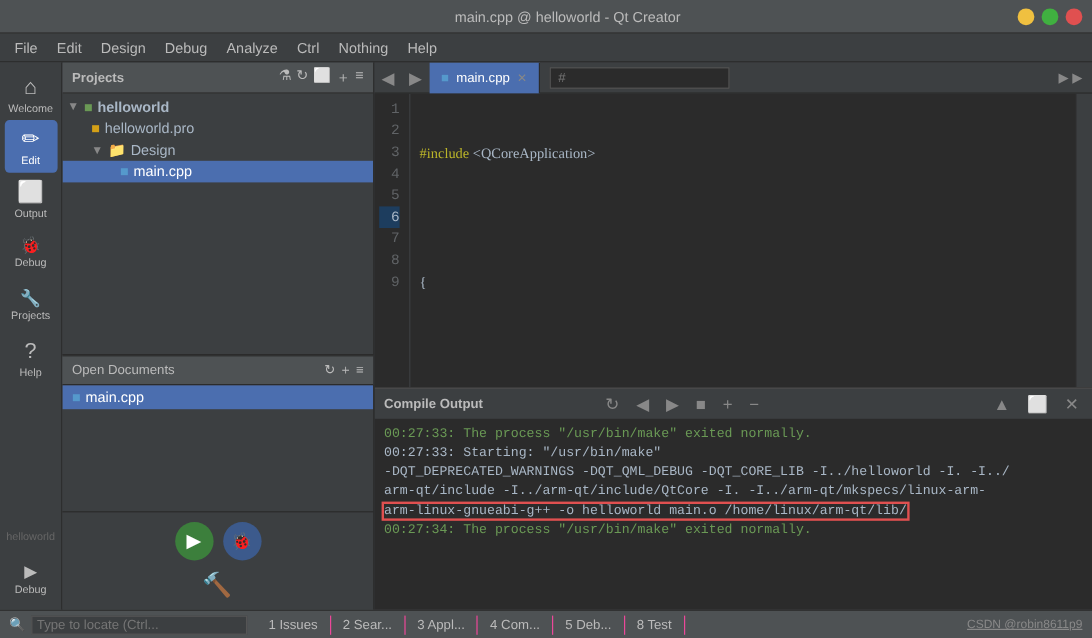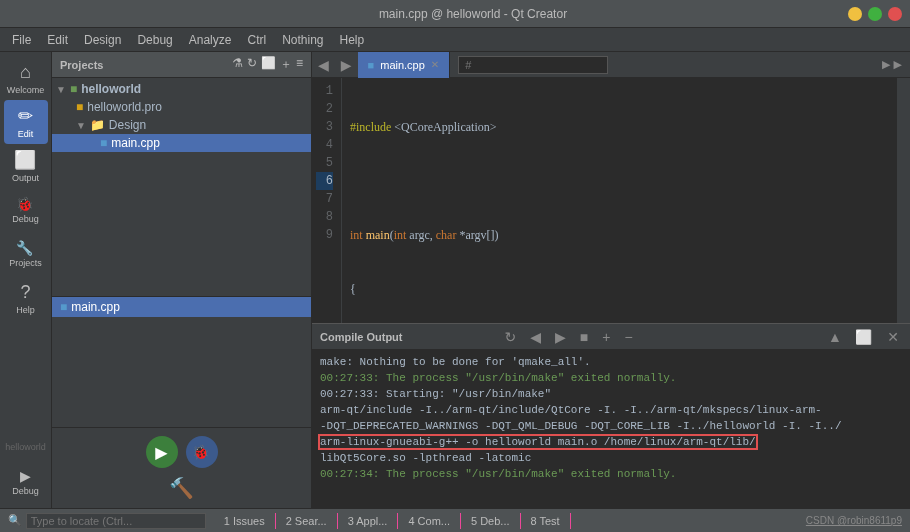--- a/index.html
+++ b/index.html
@@ -183,20 +183,28 @@
         </div>
 
         <div class="tree-item selected" style="padding-left: 48px;">
           <span style="color:#5599cc;">■</span>
           <span>main.cpp</span>
         </div>
       </div>
     </div>
 
     <div id="open-docs-panel">
+      <div id="open-docs-header">
+        <span>Open Documents</span>
+        <div class="icons">
+          <span>↻</span>
+          <span>＋</span>
+          <span>≡</span>
+        </div>
+      </div>
       <div id="open-docs-list">
         <div class="doc-item selected">
           <span style="color:#5599cc;">■</span>
           <span>main.cpp</span>
         </div>
       </div>
     </div>
 
     <div style="display:flex; flex-direction:column; align-items:center; padding:8px 0; gap:8px; border-top:1px solid #2b2b2b; margin-top:auto;">
       <div style="display:flex; gap:8px;">
@@ -234,21 +242,20 @@
           <div>4</div>
           <div>5</div>
           <div style="background:#1d3d5e;color:#a9b7c6;">6</div>
           <div>7</div>
           <div>8</div>
           <div>9</div>
         </div>
         <div id="code-area">
           <div class="code-line"><span class="macro">#include</span> <span style="color:#a9b7c6;">&lt;QCoreApplication&gt;</span></div>
           <div class="code-line">&nbsp;</div>
-          <div class="code-line"><span class="kw">int</span> <span class="fn">main</span>(<span class="kw">int</span> argc, <span class="kw">char</span> *argv[])</div>
           <div class="code-line">{</div>
           
           
           
           
           
         </div>
         <div id="editor-scrollbar"></div>
       </div>
 
@@ -260,27 +267,25 @@
           <button class="compile-btn">▶</button>
           <button class="compile-btn">■</button>
           <button class="compile-btn">+</button>
           <button class="compile-btn">−</button>
           <span style="flex:1;"></span>
           <button class="compile-btn">▲</button>
           <button class="compile-btn">⬜</button>
           <button class="compile-btn">✕</button>
         </div>
         <div id="compile-text">
-          <span class="compile-line compile-normal">make: Nothing to be done for 'qmake_all'.</span>
           <span class="compile-line compile-green">00:27:33: The process "/usr/bin/make" exited normally.</span>
           <span class="compile-line compile-normal">00:27:33: Starting: "/usr/bin/make"</span>
+          <span class="compile-line"> -DQT_DEPRECATED_WARNINGS -DQT_QML_DEBUG -DQT_CORE_LIB -I../helloworld -I. -I../</span>
           <span class="compile-line"> arm-qt/include -I../arm-qt/include/QtCore -I. -I../arm-qt/mkspecs/linux-arm-</span>
-          <span class="compile-line"> -DQT_DEPRECATED_WARNINGS -DQT_QML_DEBUG -DQT_CORE_LIB -I../helloworld -I. -I../</span>
           <span class="compile-line"><span class="compile-box" style="outline:2px solid #e05050;display:inline;margin-top:36px;">arm-linux-gnueabi-g++  -o helloworld main.o  /home/linux/arm-qt/lib/</span></span>
-          <span class="compile-line"> libQt5Core.so -lpthread -latomic</span>
           <span class="compile-line compile-green">00:27:34: The process "/usr/bin/make" exited normally.</span>
 
         </div>
       </div>
     </div>
 
   </div>
 </div>
 
 <div id="status-bar">

